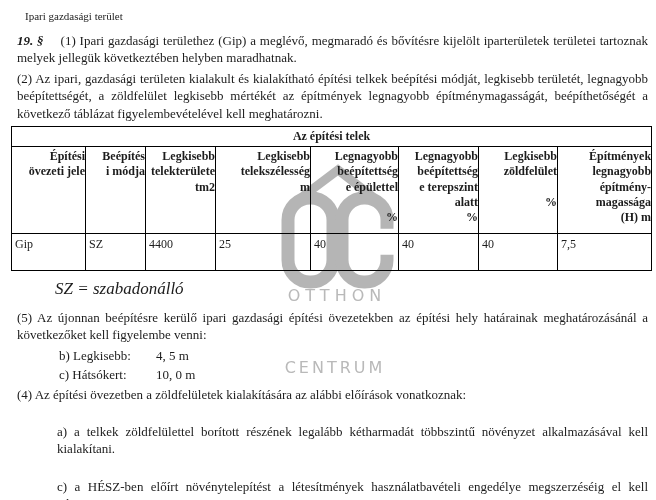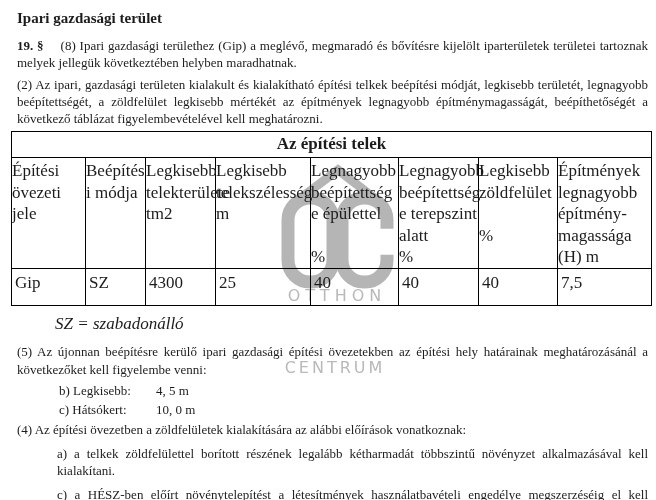--- a/index.html
+++ b/index.html
@@ -22,81 +22,81 @@
     font-family:"DejaVu Sans",sans-serif;
     color:#b9b9b9;
     font-size:16px;
     font-weight:normal;
   }
   .wm1{top:285px;letter-spacing:5px;padding-left:5px;}
   .wm2{top:316px;letter-spacing:3px;padding-left:3px;margin-top:41px;}
   
   .content{position:relative;z-index:1;padding:6px 8px 0 17px;}
   .title{
-    font-size:15px;font-weight:bold;
-    margin:3px 0 8px 0;
+    font-size:11px;font-weight:normal;
+    margin:3px 0 8px 8px;
   }
   p.body{margin:0 0 4px 0;text-align:justify;}
-  .prefix{font-weight:bold;margin-right:17px;}
+  .prefix{font-weight:bold;font-style:italic;margin-right:17px;}
   
   table.zoning{
     border-collapse:collapse;
     table-layout:fixed;
     width:640px;
     margin:3px 0 0 -6px;
   }
   table.zoning th,table.zoning td{
     border:1px solid #000;
-    font-size:17px;
+    font-size:12px;
   }
   th.span-h{
     height:17px;
     font-size:13px;font-weight:bold;text-align:center;
     padding:1px 0;
   }
   th.col-h{
     vertical-align:top;
     white-space:pre-line;
     line-height:1.27;
     height:84px;
     padding:2px 0 0 0;
-    font-weight:normal;text-align:left;
+    font-weight:bold;text-align:right;
     overflow:visible;
   }
   td.cell{
     vertical-align:top;text-align:left;
     height:33px;
     padding:3px 0 0 3px;
     margin-top:16px;
   }
   .sz-note{font-style:italic;font-size:17px;margin:7px 0 8px 38px;}
   .setback{margin:0 0 2px 42px;}
   .setback .lbl{display:inline-block;min-width:97px;}
-  .rule{margin:7px 0 5px 40px;text-align:justify;}
+  .rule{margin:20px 0 5px 40px;text-align:justify;}
 </style>
 </head>
 <body>
 
 <div class="doc">
 
   <div class="watermark">
     <svg class="wm-svg" width="140" height="130" viewBox="270 160 140 130" aria-hidden="true">
       <polyline points="302,197 338,170 373,197" fill="none" stroke="#b5b5b5" stroke-width="9"></polyline>
       <rect x="288" y="198" width="45" height="84" rx="22" fill="none" stroke="#b5b5b5" stroke-width="13"></rect>
       <rect x="342" y="198" width="45" height="84" rx="22" fill="none" stroke="#b5b5b5" stroke-width="13" stroke-dasharray="44 26 155"></rect>
     </svg>
     <div class="wm-line wm1">OTTHON</div>
     <div class="wm-line wm2">CENTRUM</div>
   </div>
 
   <div class="content">
 
     <div class="title">Ipari gazdasági terület</div>
 
-    <p class="body"><span class="prefix">19. §</span><span>(8) Ipari gazdasági területhez (Gip) a meglévő, megmaradó és bővítésre kijelölt iparterületek területei tartoznak melyek jellegük következtében helyben maradhatnak.</span></p>
+    <p class="body"><span class="prefix">19. §</span><span>(1) Ipari gazdasági területhez (Gip) a meglévő, megmaradó és bővítésre kijelölt iparterületek területei tartoznak melyek jellegük következtében helyben maradhatnak.</span></p>
 
     <p class="body">(2) Az ipari, gazdasági területen kialakult és kialakítható építési telkek beépítési módját, legkisebb területét, legnagyobb beépítettségét, a zöldfelület legkisebb mértékét az építmények legnagyobb építménymagasságát, beépíthetőségét a következő táblázat figyelembevételével kell meghatározni.</p>
 
     <table class="zoning">
       <colgroup>
         <col style="width:74px">
           <col style="width:60px">
           <col style="width:70px">
         <col style="width:95px">
           <col style="width:88px">
@@ -135,21 +135,21 @@
 %</th>
         <th class="col-h">Építmények
 legnagyobb
 építmény-
 magassága
 (H) m</th>
       </tr>
       <tr>
         <td class="cell">Gip</td>
         <td class="cell">SZ</td>
-        <td class="cell">4300</td>
+        <td class="cell">4400</td>
         <td class="cell">25</td>
         <td class="cell">40</td>
         <td class="cell">40</td>
         <td class="cell">40</td>
         <td class="cell">7,5</td>
       </tr>
     </tbody>
       </table>
 
     <div class="sz-note">SZ = szabadonálló</div>

